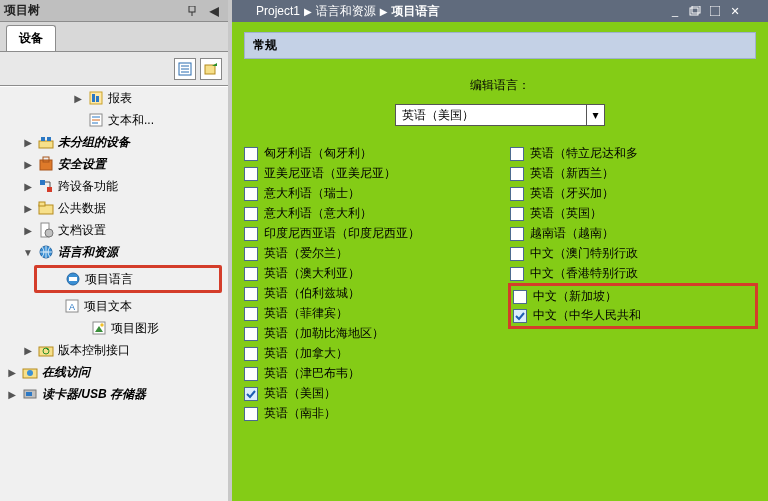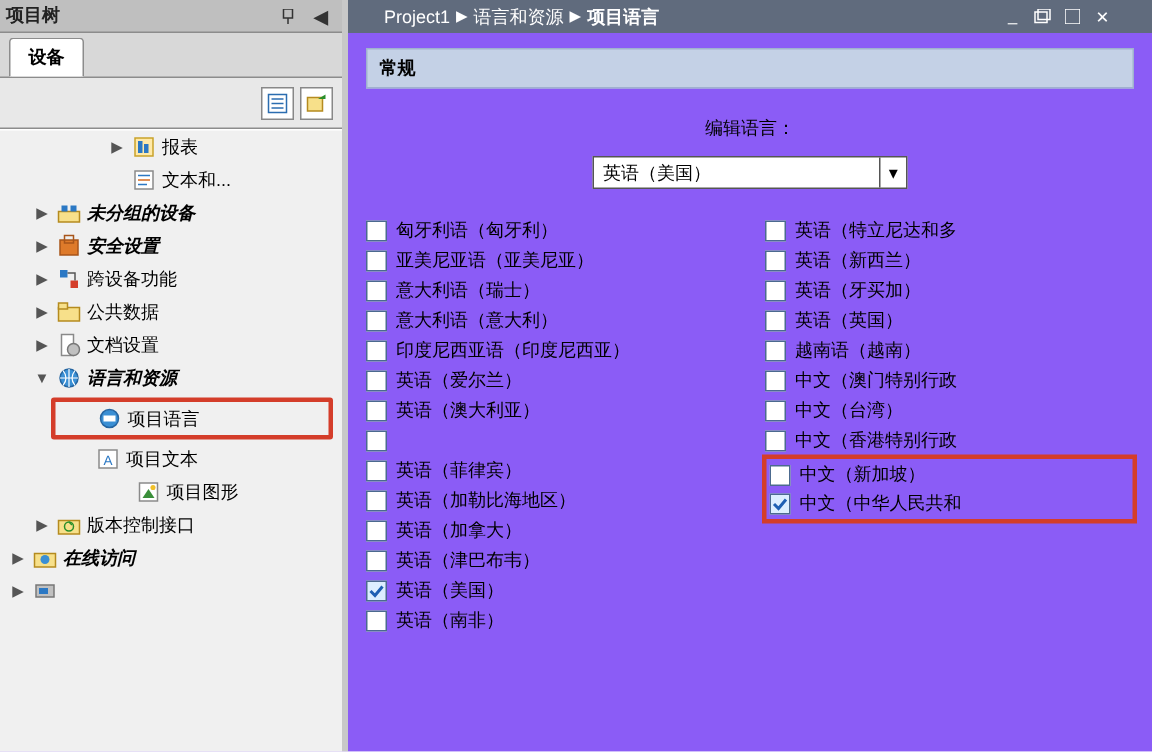--- a/index.html
+++ b/index.html
@@ -37,21 +37,21 @@
   .indent1{padding-left:22px;}
   .indent3{padding-left:72px;}
   .indent0b{padding-left:6px;}
 
   
   .right-pane{flex:1;height:501px;display:flex;flex-direction:column;background:#fff;}
   .right-titlebar{height:22px;background:#606b7d;color:#fff;display:flex;align-items:center;padding:0 24px;}
   .crumb-sep{margin:0 4px;font-size:10px;}
   .right-titlebar .spacer{flex:1;}
   .wbtn{width:18px;height:14px;margin-left:2px;color:#fff;display:flex;align-items:center;justify-content:center;font-size:11px;}
-  .right-body{flex:1;padding:10px 12px 0 12px;overflow:hidden;background:#8b5cf6;}
+  .right-body{flex:1;padding:10px 12px 0 12px;overflow:hidden;background:#84cc16;}
   .section-title{background:var(--blue-title);border:1px solid #9fb1cf;padding:4px 8px;font-weight:bold;}
   .edit-row{display:flex;align-items:center;justify-content:center;gap:10px;margin:18px 0 18px 0;flex-direction:column;}
   .edit-row label{}
   .combo{width:210px;height:22px;border:1px solid #555;display:flex;align-items:center;background:#fff;}
   .combo .val{flex:1;padding:0 6px;}
   .combo .drop{width:18px;height:100%;border-left:1px solid #555;display:flex;align-items:center;justify-content:center;}
 
   .lang-grid{display:flex;gap:20px;}
   .lang-col{flex:1;display:flex;flex-direction:column;gap:1px;min-width:0;}
   .lang-item{display:flex;align-items:center;height:19px;white-space:nowrap;overflow:hidden;text-align:right;}
@@ -238,20 +238,21 @@
         <span class="label">在线访问</span>
       </div>
       <div class="tree-row indent0b bold">
         <span class="twisty">▶</span>
         <span class="icon">
             <svg width="16" height="16">
               <rect x="2" y="4" width="12" height="8" fill="#c0c0c0" stroke="#777"></rect>
               <rect x="4" y="6" width="6" height="4" fill="#2b78c4"></rect>
             </svg>
           </span>
+        <span class="label">读卡器/USB 存储器</span>
       </div>
     </div>
   </div>
 
   <div class="right-pane">
     <div class="right-titlebar">
       <span>Project1</span>
       <span class="crumb-sep">▶</span>
       <span>语言和资源</span>
       <span class="crumb-sep">▶</span>
@@ -308,20 +309,21 @@
             <div class="lang-item">
               <span class="cb"></span>
               <span>英语（爱尔兰）</span>
             </div>
             <div class="lang-item">
               <span class="cb"></span>
               <span>英语（澳大利亚）</span>
             </div>
             <div class="lang-item">
               <span class="cb"></span>
+              <span>英语（伯利兹城）</span>
             </div>
             <div class="lang-item">
               <span class="cb"></span>
               <span>英语（菲律宾）</span>
             </div>
             <div class="lang-item">
               <span class="cb"></span>
               <span>英语（加勒比海地区）</span>
             </div>
             <div class="lang-item">
@@ -362,24 +364,20 @@
               <span class="cb"></span>
               <span>英语（英国）</span>
             </div>
             <div class="lang-item">
               <span class="cb"></span>
               <span>越南语（越南）</span>
             </div>
             <div class="lang-item">
               <span class="cb"></span>
               <span>中文（澳门特别行政</span>
-            </div>
-            <div class="lang-item">
-              <span class="cb"></span>
-              <span>中文（台湾）</span>
             </div>
             <div class="lang-item">
               <span class="cb"></span>
               <span>中文（香港特别行政</span>
             </div>
             <div class="hl-lang">
               <div class="lang-item">
                 <span class="cb"></span>
                 <span>中文（新加坡）</span>
               </div>

